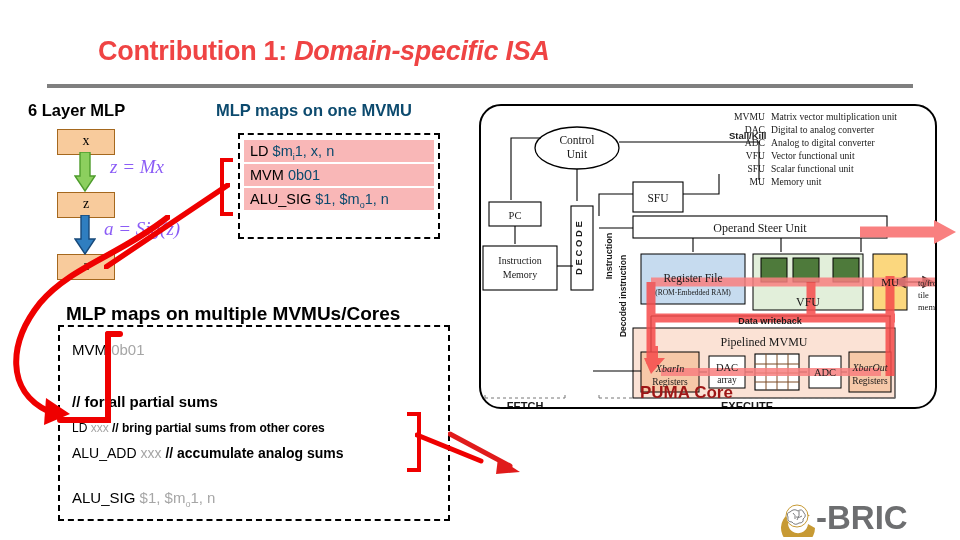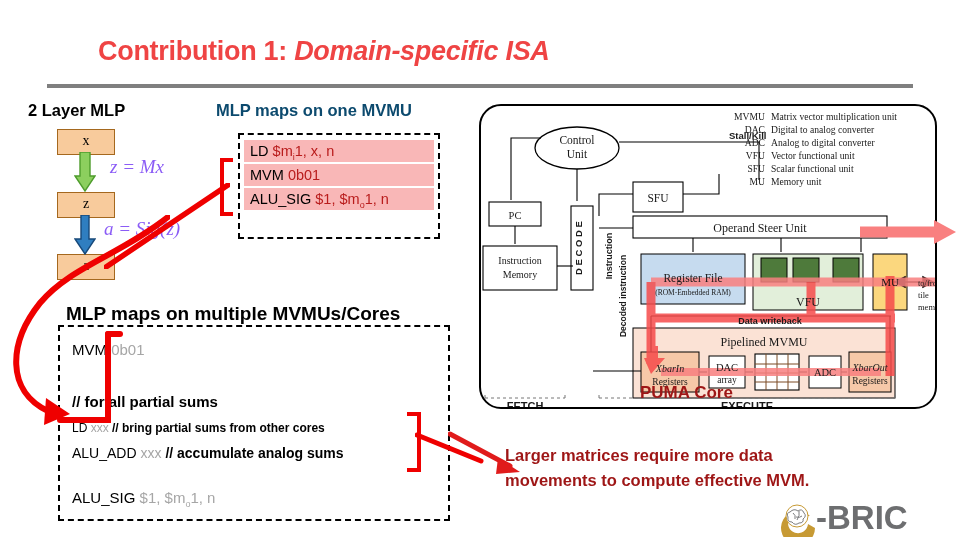--- a/index.html
+++ b/index.html
@@ -64,21 +64,21 @@
     position:absolute;left:238px;top:133px;width:202px;height:106px;
     border:2.6px dashed #000;box-sizing:border-box;
     padding:3px 0 3px 0;background:#fff;
   }
   .irow{
     height:22px;line-height:22px;background:#f9b7b7;
     margin:2px 4px;padding-left:6px;font-size:14.5px;color:#000;
     white-space:nowrap;font-family:"Liberation Sans", sans-serif;
   }
   .irow .op{color:#000;}
-  .irow .arg{color:#b91c1c;}
+  .irow .arg{color:#0c4a6e;}
   .irow .arg sub{font-size:9px;}
 
   
   .brk-one{
     position:absolute;left:220px;top:158px;width:13px;height:58px;
     border:4px solid #ef0000;border-right:none;box-sizing:border-box;
   }
   
   .diag-red{
     position:absolute;left:104px;top:183px;width:126px;height:86px;
@@ -138,21 +138,21 @@
 </head>
 <body>
 
 <div class="slide">
 
   <div class="title">
     <span>Contribution 1: </span><span class="ital">Domain-specific ISA</span>
   </div>
   <div class="title-rule"></div>
 
-  <div class="h-layer">2 Layer MLP</div>
+  <div class="h-layer">6 Layer MLP</div>
 
   <div class="node node-x">x</div>
   <div class="node node-z">z</div>
   <div class="node node-a">a</div>
 
   <svg class="arr arr-green" viewBox="0 0 22 40">
     <polygon points="6,0 16,0 16,24 21,24 11,39 1,24 6,24" fill="#8ccf5e" stroke="#4e9c2c" stroke-width="1.4"></polygon>
   </svg>
   <svg class="arr arr-blue" viewBox="0 0 22 40">
     <polygon points="7,0 15,0 15,24 21,24 11,39 1,24 7,24" fill="#2f7ec0" stroke="#17497a" stroke-width="1.4"></polygon>
@@ -368,24 +368,20 @@
     </svg>
   </div>
 
   <svg style="position:absolute;left:860px;top:218px;width:98px;height:28px;" viewBox="0 0 98 28">
     <line x1="0" y1="14" x2="76" y2="14" stroke="#f98080" stroke-width="11" stroke-linecap="butt"></line>
     <polygon points="74,2 96,14 74,26" fill="#f98080"></polygon>
   </svg>
 
   <div class="puma-label">PUMA Core</div>
 
-  <div class="stmt">
-    <div>Larger matrices require more data</div>
-    <div>movements to compute effective MVM.</div>
-  </div>
 
   <svg class="logo" viewBox="0 0 178 42">
     <path d="M38 21 a17 17 0 1 0 5 12 l-7 -4 a10 10 0 1 1 -3 -8 z" fill="#c79a34"></path>
     <circle cx="25" cy="21" r="11" fill="#ffffff" stroke="#c79a34" stroke-width="1"></circle>
     <g stroke="#6d6e70" stroke-width="0.9" fill="none">
       <path d="M18 17 q4 -4 8 -1 q4 -3 6 2 q3 3 -1 6 q1 4 -4 4 q-4 3 -7 -1 q-5 0 -4 -5 q-2 -4 2 -5z"></path>
       <path d="M21 18 q3 2 2 6 M27 16 q1 5 -2 9 M24 22 q4 1 6 -1"></path>
     </g>
     <text x="44" y="34" font-family="Liberation Sans, sans-serif" font-size="33" font-weight="bold" fill="#6d6e70">-BRIC</text>
   </svg>

